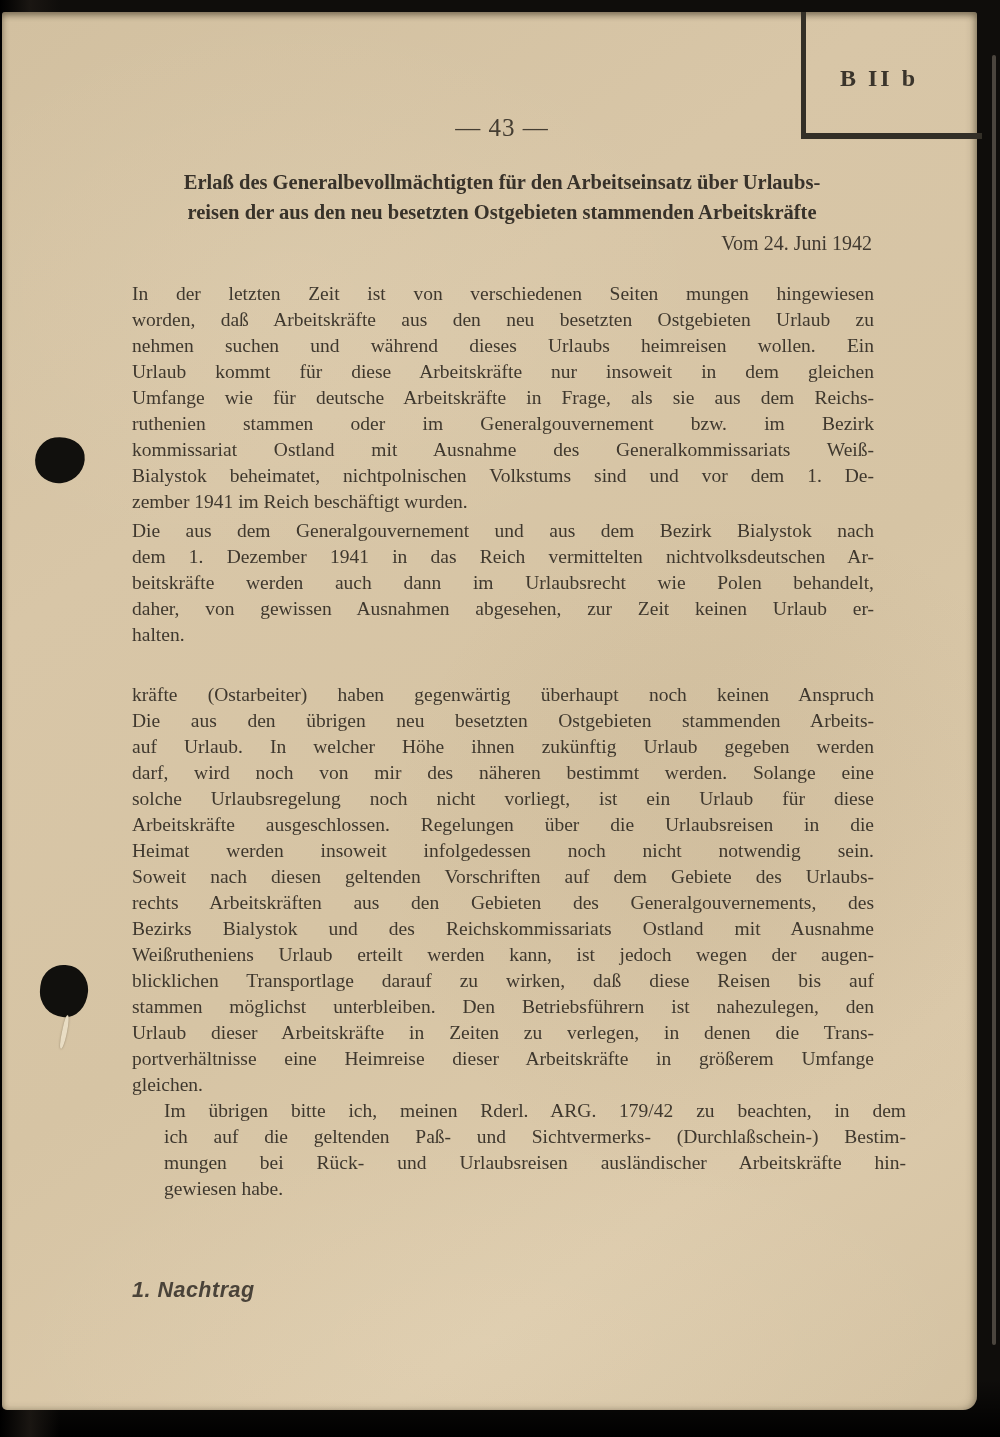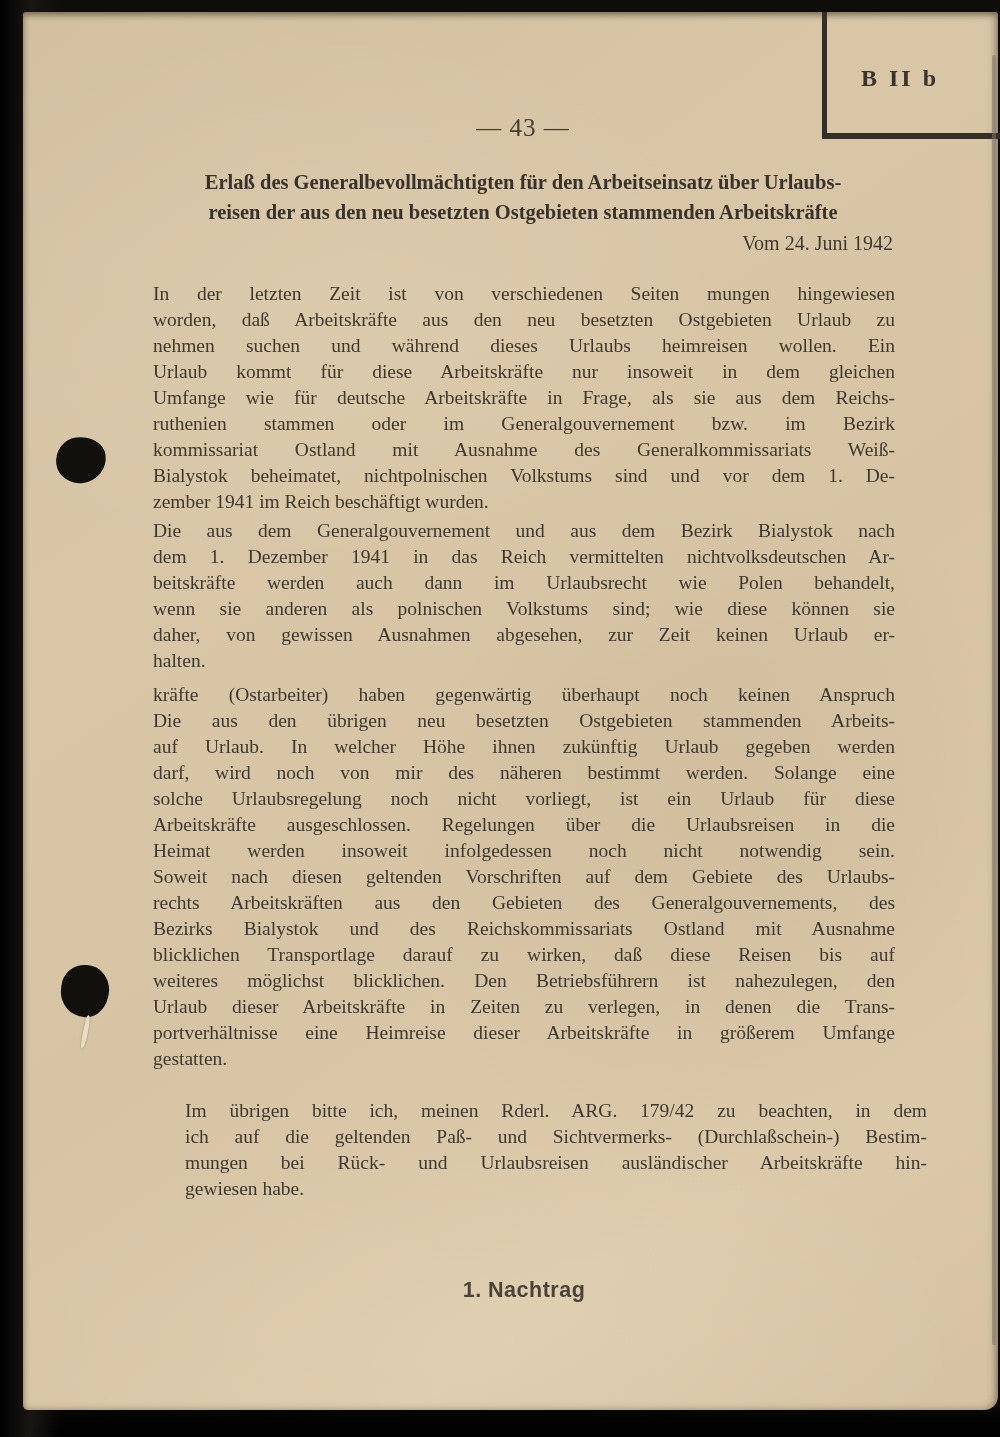--- a/index.html
+++ b/index.html
@@ -19,21 +19,21 @@
   .scan::before {
     content: "";
     position: absolute;
     inset: 0;
     background: linear-gradient(90deg, #000 0%, #1a1612 3%, transparent 6%),
                 linear-gradient(0deg, #000 0%, transparent 4%);
     pointer-events: none;
   }
   .paper {
     position: absolute;
-    left: 23px;
+    left: 2px;
     top: 12px;
     width: 975px;
     height: 1398px;
     background:
       radial-gradient(ellipse 600px 400px at 30% 20%, rgba(255,244,220,0.10), transparent 70%),
       radial-gradient(ellipse 500px 500px at 75% 60%, rgba(120,95,60,0.08), transparent 70%),
       radial-gradient(ellipse 700px 300px at 50% 95%, rgba(255,248,228,0.10), transparent 70%),
       linear-gradient(145deg, #d2c0a0 0%, #d8c6a7 30%, #d6c4a4 55%, #dccaab 80%, #d4c2a2 100%);
     box-shadow: inset 0 3px 6px rgba(40,30,15,0.45), inset -3px 0 8px rgba(40,30,15,0.25);
     border-radius: 3px 3px 14px 5px;
@@ -102,26 +102,27 @@
   .para .line.last { text-align-last: left; }
   #para-0 { top: 269px; }
   #para-1 { top: 506px; }
   #para-2 { top: 670px; }
   #para-3 { top: 1086px; margin-left: 32px; }
   .footer-note {
     position: absolute;
     top: 1266px;
     left: 130px;
     width: 742px;
-    text-align: center;
+    text-align: left;
     font-family: "Liberation Sans", sans-serif;
     font-weight: bold;
     font-size: 21.5px;
     letter-spacing: 0.5px;
     color: #4a4339;
+    font-style: italic;
   }
   .hole {
     position: absolute;
     background: #11100d;
   }
   .hole-1 {
     left: 33px;
     top 425px;
     top: 425px;
     width: 50px;
@@ -187,40 +188,40 @@
         <div class="line">Umfange wie für deutsche Arbeitskräfte in Frage, als sie aus dem Reichs-</div>
         <div class="line">ruthenien stammen oder im Generalgouvernement bzw. im Bezirk</div>
         <div class="line">kommissariat Ostland mit Ausnahme des Generalkommissariats Weiß-</div>
         <div class="line">Bialystok beheimatet, nichtpolnischen Volkstums sind und vor dem 1. De-</div>
         <div class="line last">zember 1941 im Reich beschäftigt wurden.</div>
       </div>
     <div class="para" id="para-1">
         <div class="line">Die aus dem Generalgouvernement und aus dem Bezirk Bialystok nach</div>
         <div class="line">dem 1. Dezember 1941 in das Reich vermittelten nichtvolksdeutschen Ar-</div>
         <div class="line">beitskräfte werden auch dann im Urlaubsrecht wie Polen behandelt,</div>
-        <div class="line">wenn sie anderen als polnischen Volkstums sind; wie diese können sie</div>
         <div class="line">daher, von gewissen Ausnahmen abgesehen, zur Zeit keinen Urlaub er-</div>
         <div class="line last">halten.</div>
       </div>
     <div class="para" id="para-2">
         <div class="line">kräfte (Ostarbeiter) haben gegenwärtig überhaupt noch keinen Anspruch</div>
         <div class="line">Die aus den übrigen neu besetzten Ostgebieten stammenden Arbeits-</div>
         <div class="line">auf Urlaub. In welcher Höhe ihnen zukünftig Urlaub gegeben werden</div>
         <div class="line">darf, wird noch von mir des näheren bestimmt werden. Solange eine</div>
         <div class="line">solche Urlaubsregelung noch nicht vorliegt, ist ein Urlaub für diese</div>
         <div class="line">Arbeitskräfte ausgeschlossen. Regelungen über die Urlaubsreisen in die</div>
         <div class="line">Heimat werden insoweit infolgedessen noch nicht notwendig sein.</div>
         <div class="line">Soweit nach diesen geltenden Vorschriften auf dem Gebiete des Urlaubs-</div>
         <div class="line">rechts Arbeitskräften aus den Gebieten des Generalgouvernements, des</div>
         <div class="line">Bezirks Bialystok und des Reichskommissariats Ostland mit Ausnahme</div>
+        <div class="line">Weißrutheniens Urlaub erteilt werden kann, ist jedoch wegen der augen-</div>
         <div class="line">blicklichen Transportlage darauf zu wirken, daß diese Reisen bis auf</div>
-        <div class="line">weiteres möglichst blicklichen. Den Betriebsführern ist nahezulegen, den</div>
+        <div class="line">stammen möglichst unterbleiben. Den Betriebsführern ist nahezulegen, den</div>
         <div class="line">Urlaub dieser Arbeitskräfte in Zeiten zu verlegen, in denen die Trans-</div>
         <div class="line">portverhältnisse eine Heimreise dieser Arbeitskräfte in größerem Umfange</div>
-        <div class="line last">gestatten.</div>
+        <div class="line last">gleichen.</div>
       </div>
     <div class="para" id="para-3">
         <div class="line">Im übrigen bitte ich, meinen Rderl. ARG. 179/42 zu beachten, in dem</div>
         <div class="line">ich auf die geltenden Paß- und Sichtvermerks- (Durchlaßschein-) Bestim-</div>
         <div class="line">mungen bei Rück- und Urlaubsreisen ausländischer Arbeitskräfte hin-</div>
         <div class="line last">gewiesen habe.</div>
       </div>
 
     <div class="footer-note">1. Nachtrag</div>
 

